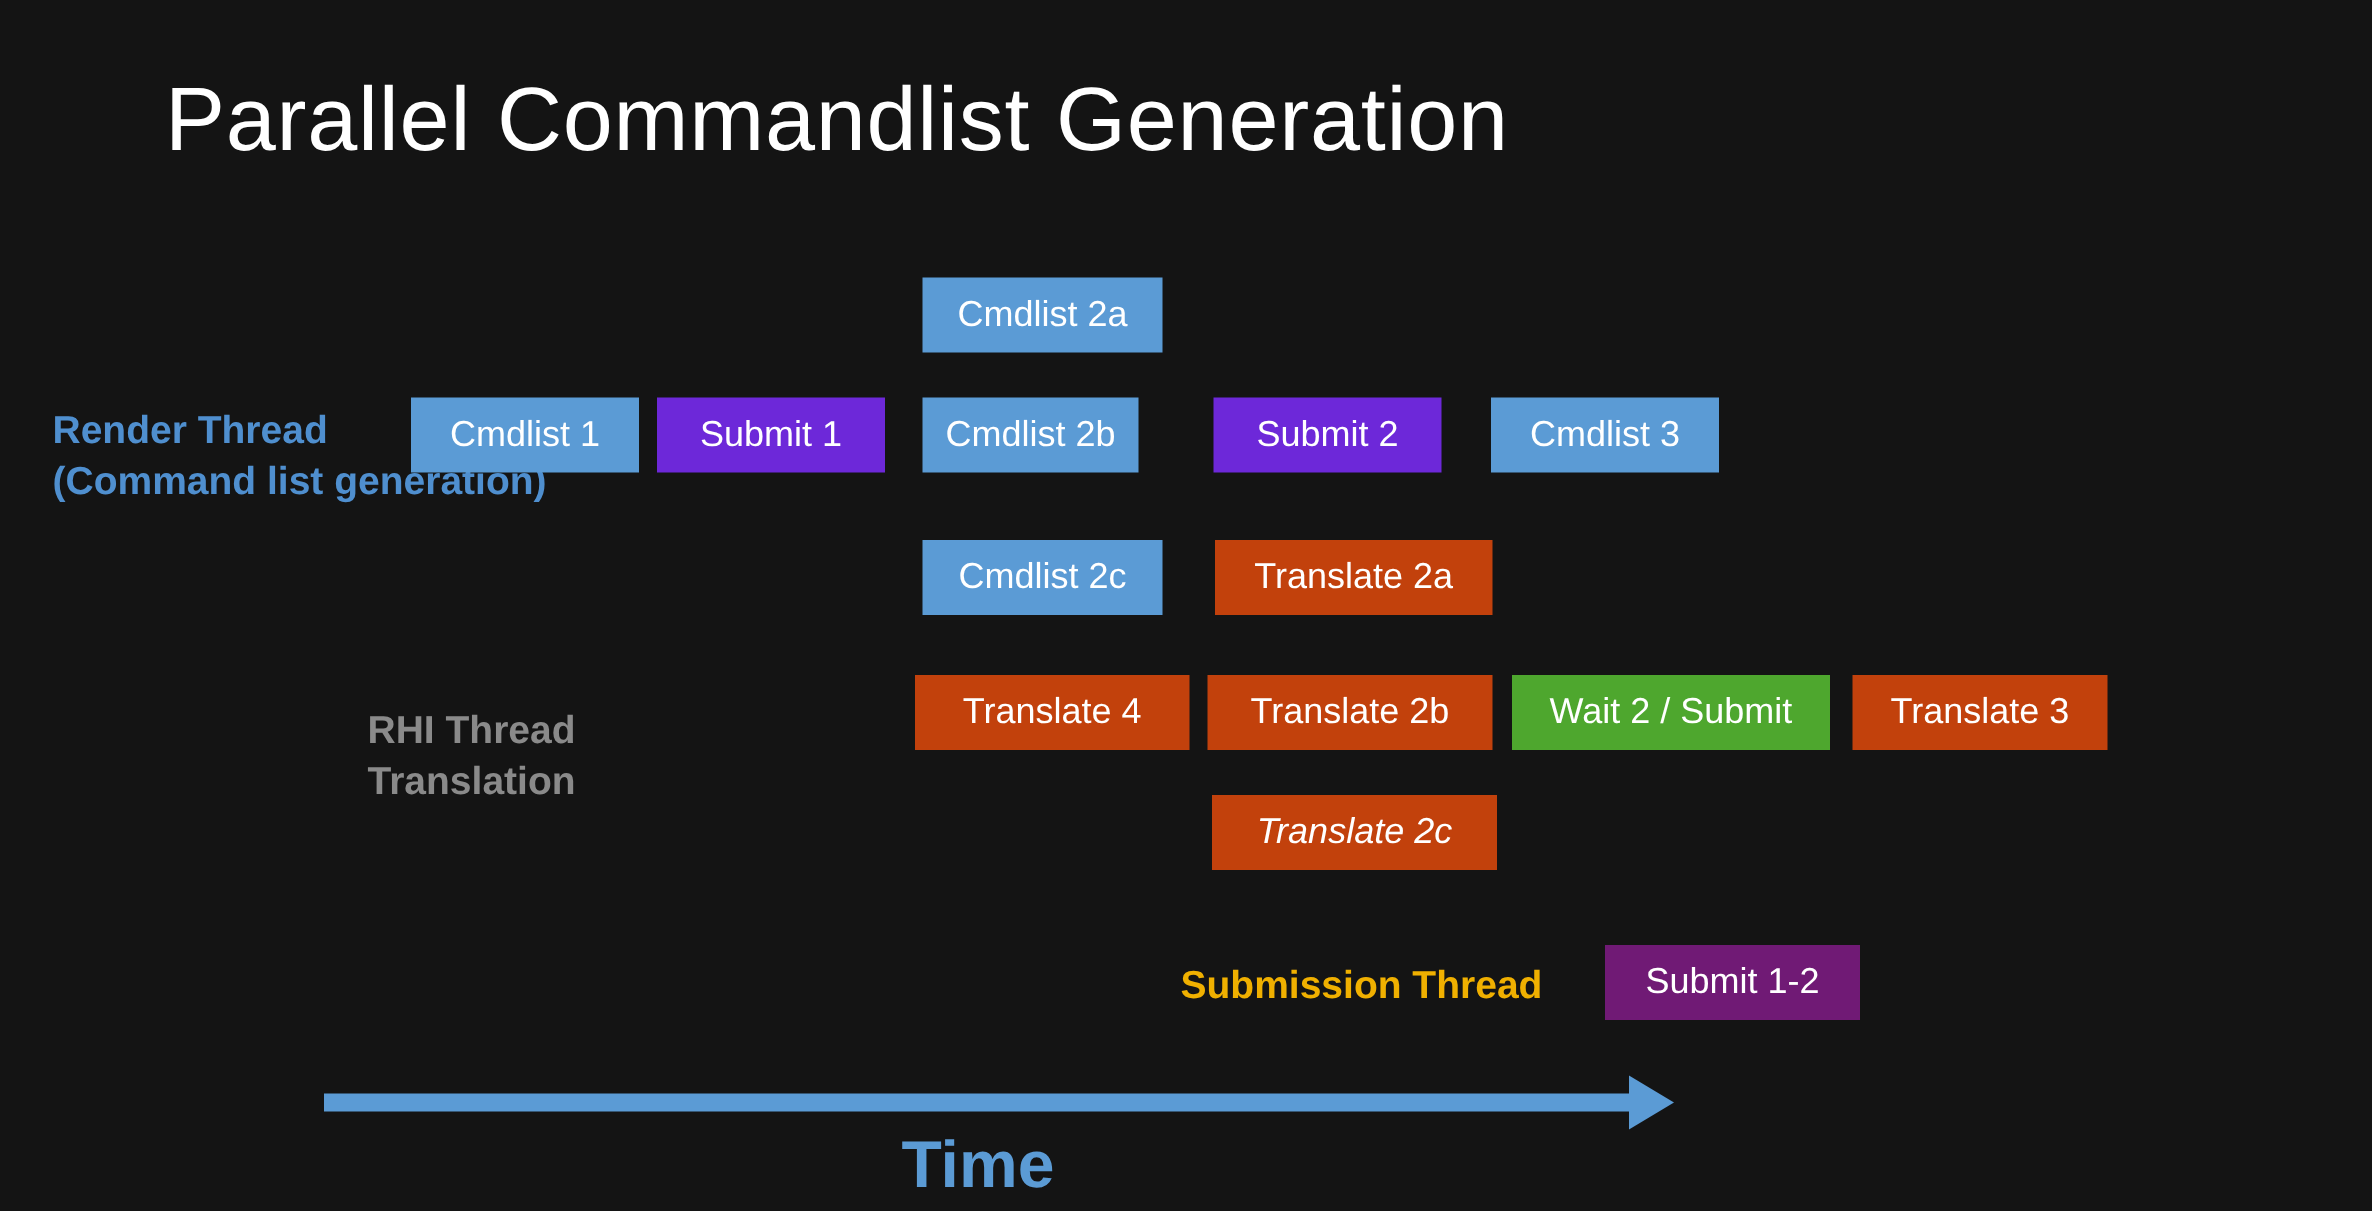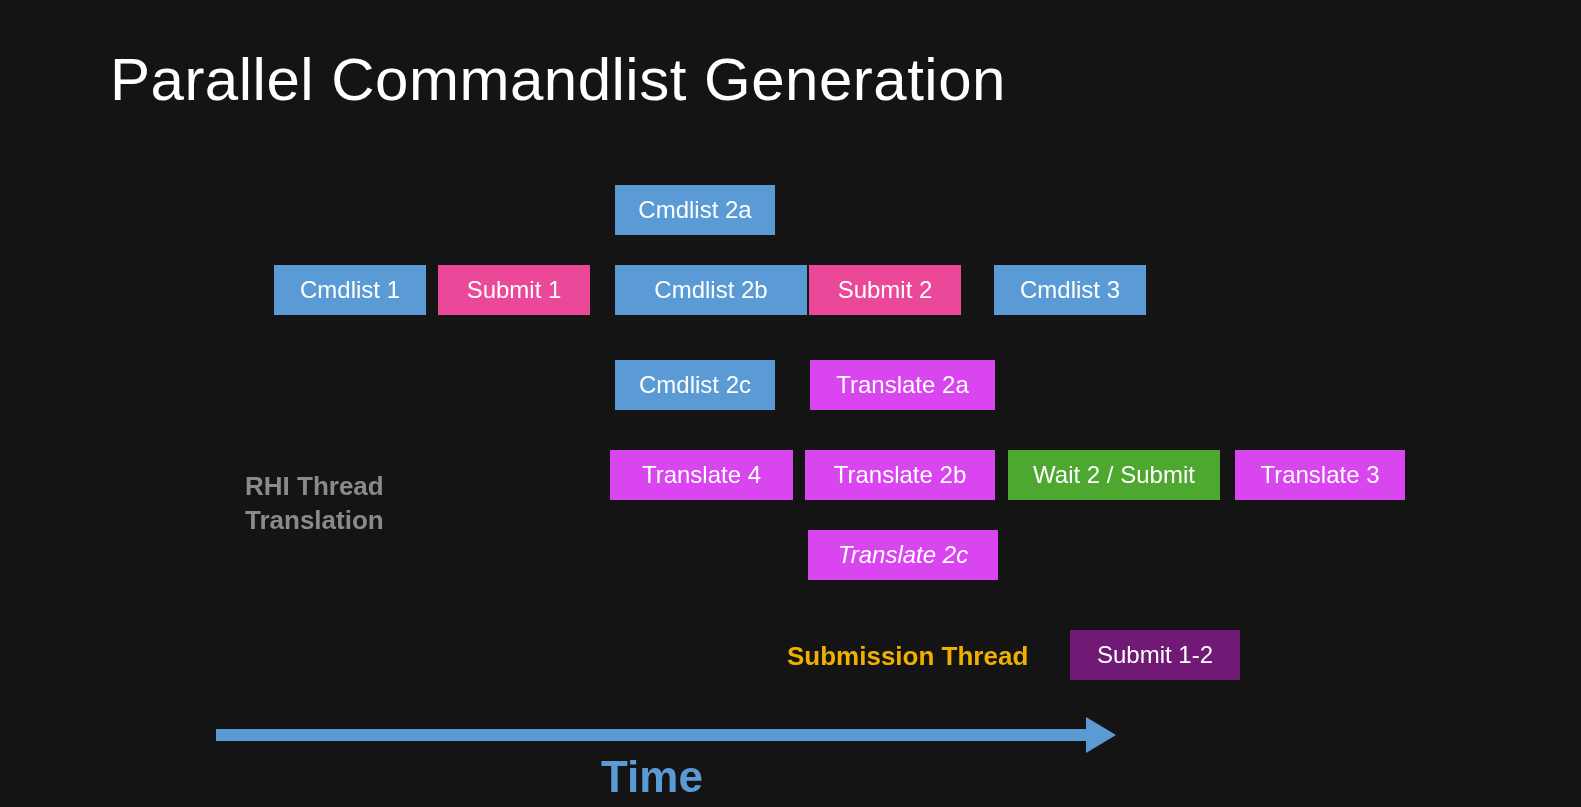--- a/index.html
+++ b/index.html
@@ -33,22 +33,22 @@
     display: flex;
     align-items: center;
     justify-content: center;
     font-size: 24px;
     color: #ffffff;
     box-sizing: border-box;
     padding: 0 8px;
     white-space: nowrap;
   }
   .light-blue { background: #5b9bd5; }
-  .dark-blue  { background: #ec4899; }
-  .gray       { background: #d946ef; }
+  .dark-blue  { background: #6d28d9; }
+  .gray       { background: #c2410c; }
   .green      { background: #4ea72e; }
   .yellow     { background: #701a75; }
   .label {
     position: absolute;
     font-size: 26px;
     line-height: 1.3;
   }
   .label-render { color: #4f8fcf; font-weight: 600; }
   .label-rhi    { color: #8a8a8a; font-weight: 600; }
   .label-sub    { color: #f0b000; font-weight: 700; font-size: 26px; }
@@ -62,31 +62,35 @@
     position: absolute;
   }
 </style>
 </head>
 <body>
 
 <div class="slide">
 
   <div class="title">Parallel Commandlist Generation</div>
 
+  <div class="label label-render" style="left:35px; top:270px;">
+    <div>Render Thread</div>
+    <div>(Command list generation)</div>
+  </div>
 
   <div class="label label-rhi" style="left:245px; top:470px;">
     <div>RHI Thread</div>
     <div>Translation</div>
   </div>
 
   <div class="box light-blue" style="left:615px; top:185px; width:160px;">Cmdlist 2a</div>
 
   <div class="box light-blue" style="left:274px; top:265px; width:152px;">Cmdlist 1</div>
   <div class="box dark-blue" style="left:438px; top:265px; width:152px;">Submit 1</div>
-  <div class="box light-blue" style="left:615px; top:265px; width:192px;">Cmdlist 2b</div>
+  <div class="box light-blue" style="left:615px; top:265px; width:144px;">Cmdlist 2b</div>
   <div class="box dark-blue" style="left:809px; top:265px; width:152px;">Submit 2</div>
   <div class="box light-blue" style="left:994px; top:265px; width:152px;text-align:right;">Cmdlist 3</div>
 
   <div class="box light-blue" style="left:615px; top:360px; width:160px;">Cmdlist 2c</div>
   <div class="box gray" style="left:810px; top:360px; width:185px;">Translate 2a</div>
 
   <div class="box gray" style="left:610px; top:450px; width:183px;">Translate 4</div>
   <div class="box gray" style="left:805px; top:450px; width:190px;">Translate 2b</div>
   <div class="box green" style="left:1008px; top:450px; width:212px;">Wait 2 / Submit</div>
   <div class="box gray" style="left:1235px; top:450px; width:170px;">Translate 3</div>

